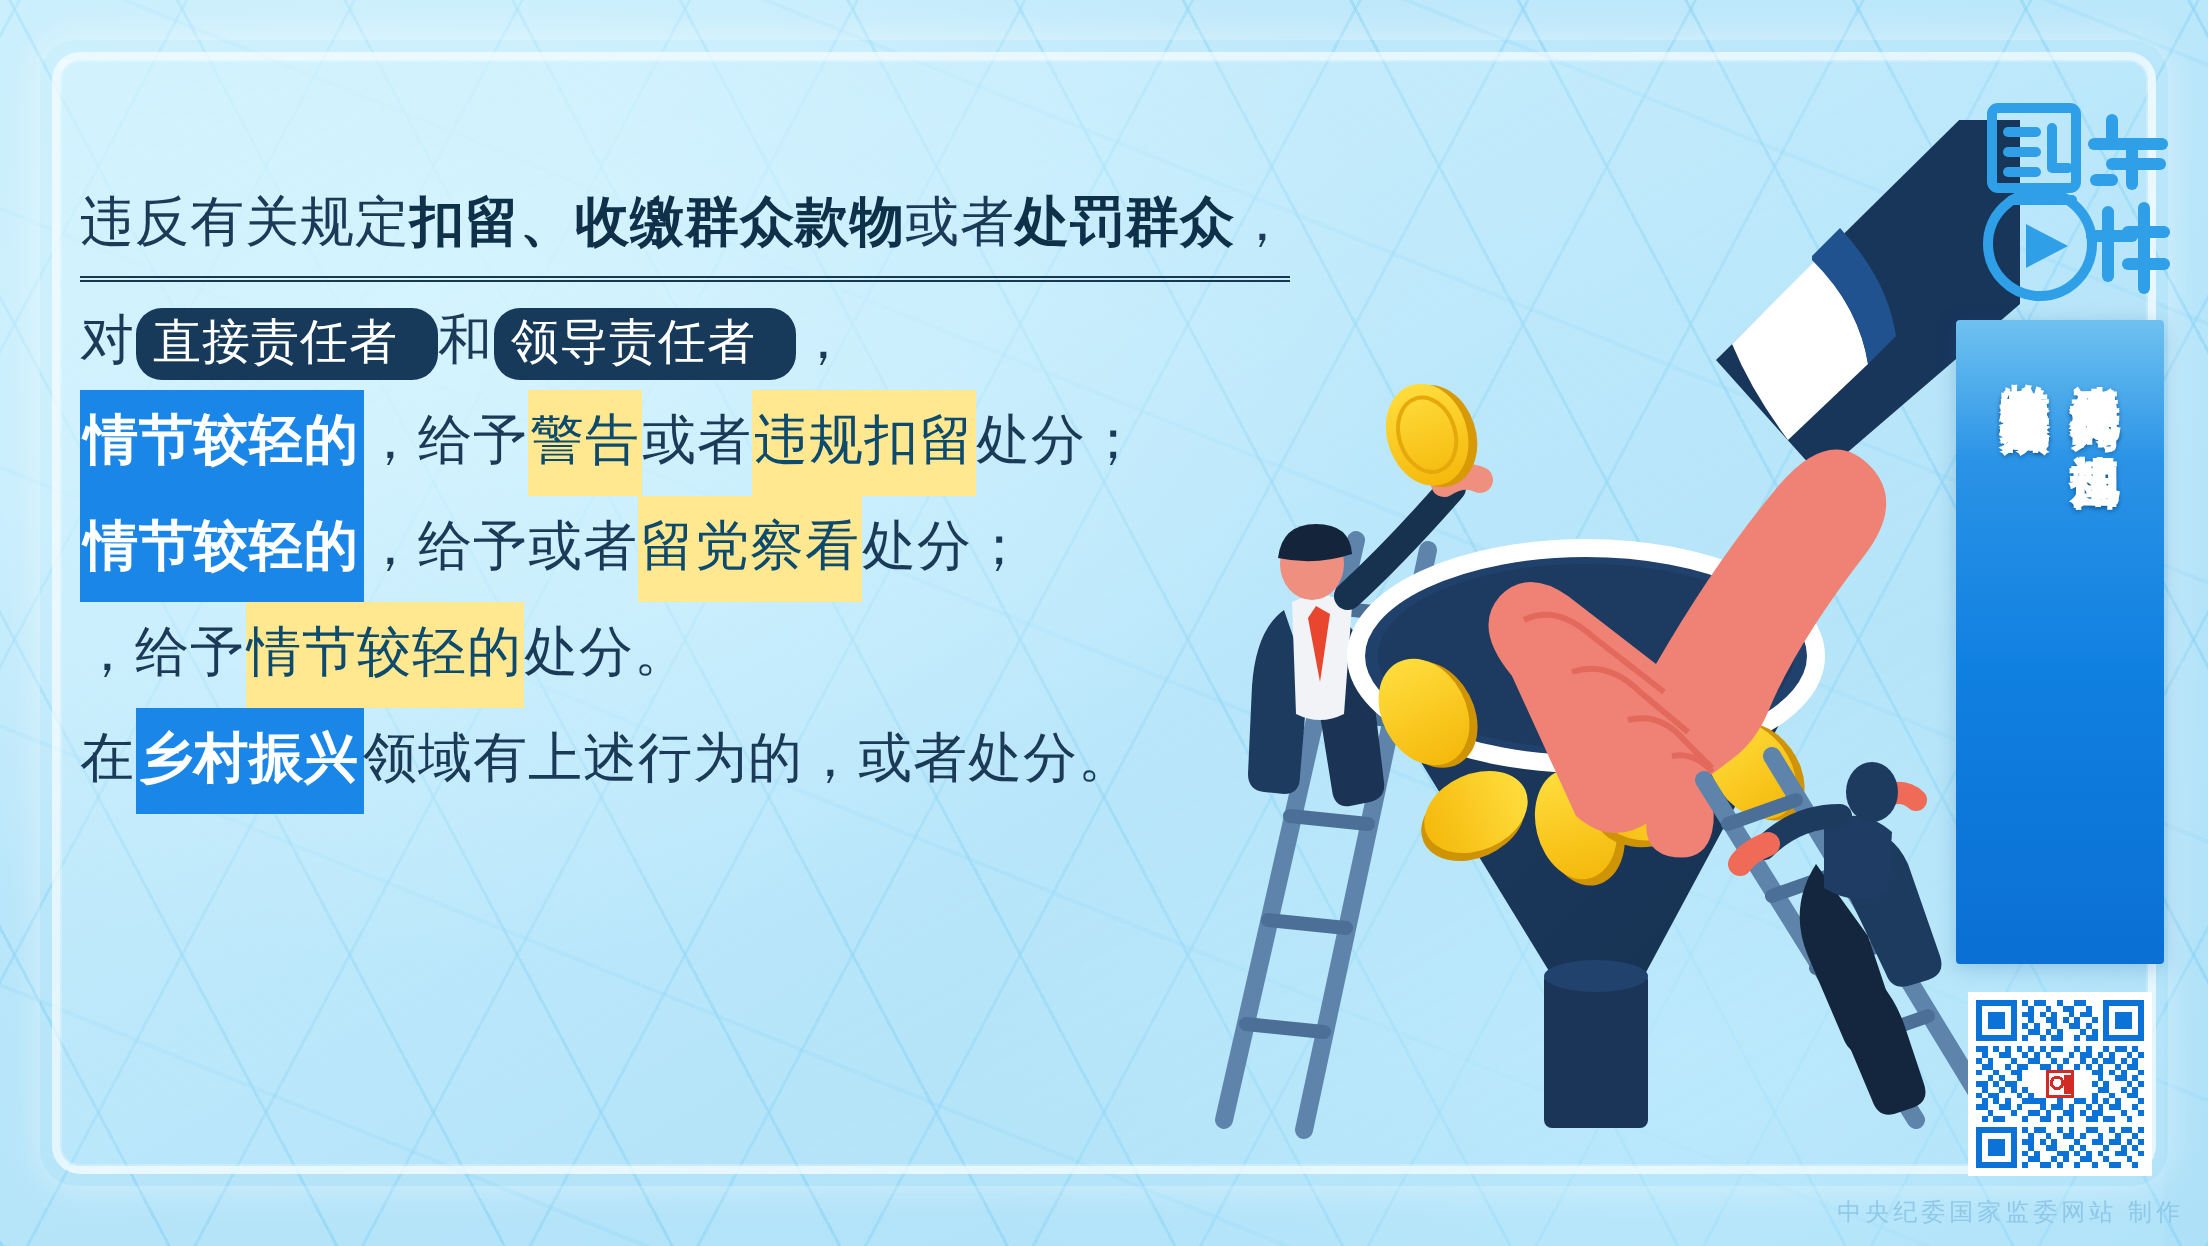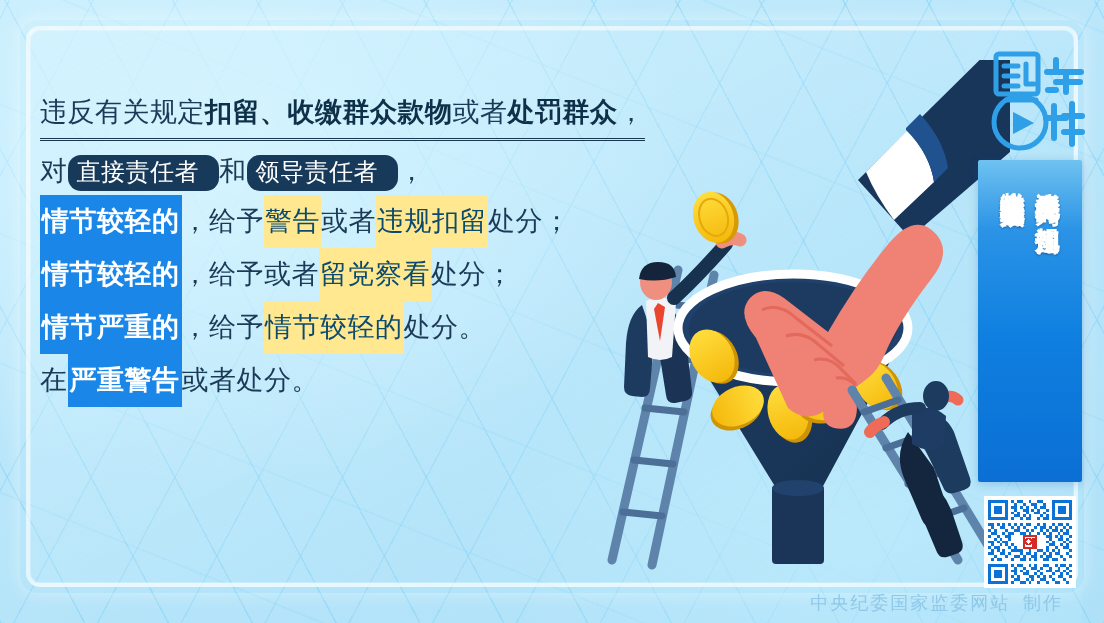--- a/index.html
+++ b/index.html
@@ -145,25 +145,25 @@
     left: 984px; top: 496px;
     width: 92px; height: 92px;
     background: #ffffff;
     padding: 4px;
     box-sizing: border-box;
   }
   .qr svg { display:block; }
   
   .footer {
     position: absolute;
-    right: 41px; bottom: 8px;
+    right: 12px; bottom: 8px;
     color: #8fc8e8;
-    font-size: 18px;
+    font-size: 12px;
     letter-spacing: 2px;
-    font-family: Liberation Mono, monospace;
+    font-family: Liberation Sans, sans-serif;
   }
 </style>
 </head>
 <body>
 
 <div id="poster">
 
   <div class="bg-base"></div>
   <div class="bg-iso"></div>
   <div class="bg-iso2"></div>
@@ -321,29 +321,29 @@
 
     <div class="line">
       <span class="hl-blue">情节较轻的</span>
         <span>，给予</span>
         <span>或者</span>
         <span class="hl-yellow">留党察看</span>
         <span>处分；</span>
     </div>
 
     <div class="line">
-      <span class="hl-blue">情节严重的</span>
         <span>，给予</span>
         <span class="hl-yellow">情节较轻的</span>
         <span>处分。</span>
     </div>
 
     <div class="line">
       <span>在</span>
-        <span class="hl-blue">严重警告</span>
+        <span class="hl-blue">乡村振兴</span>
+        <span>领域有上述行为的，</span>
         <span>或者</span>
         <span>处分。</span>
     </div>
   </div>
 
   <div class="logo">
     <svg width="110" height="118" viewBox="0 0 110 118" xmlns="http://www.w3.org/2000/svg">
       <g fill="none" stroke="#2f9fe8" stroke-width="5" stroke-linejoin="round" stroke-linecap="round">
 
         <rect x="12" y="10" width="42" height="40" rx="3"></rect>

